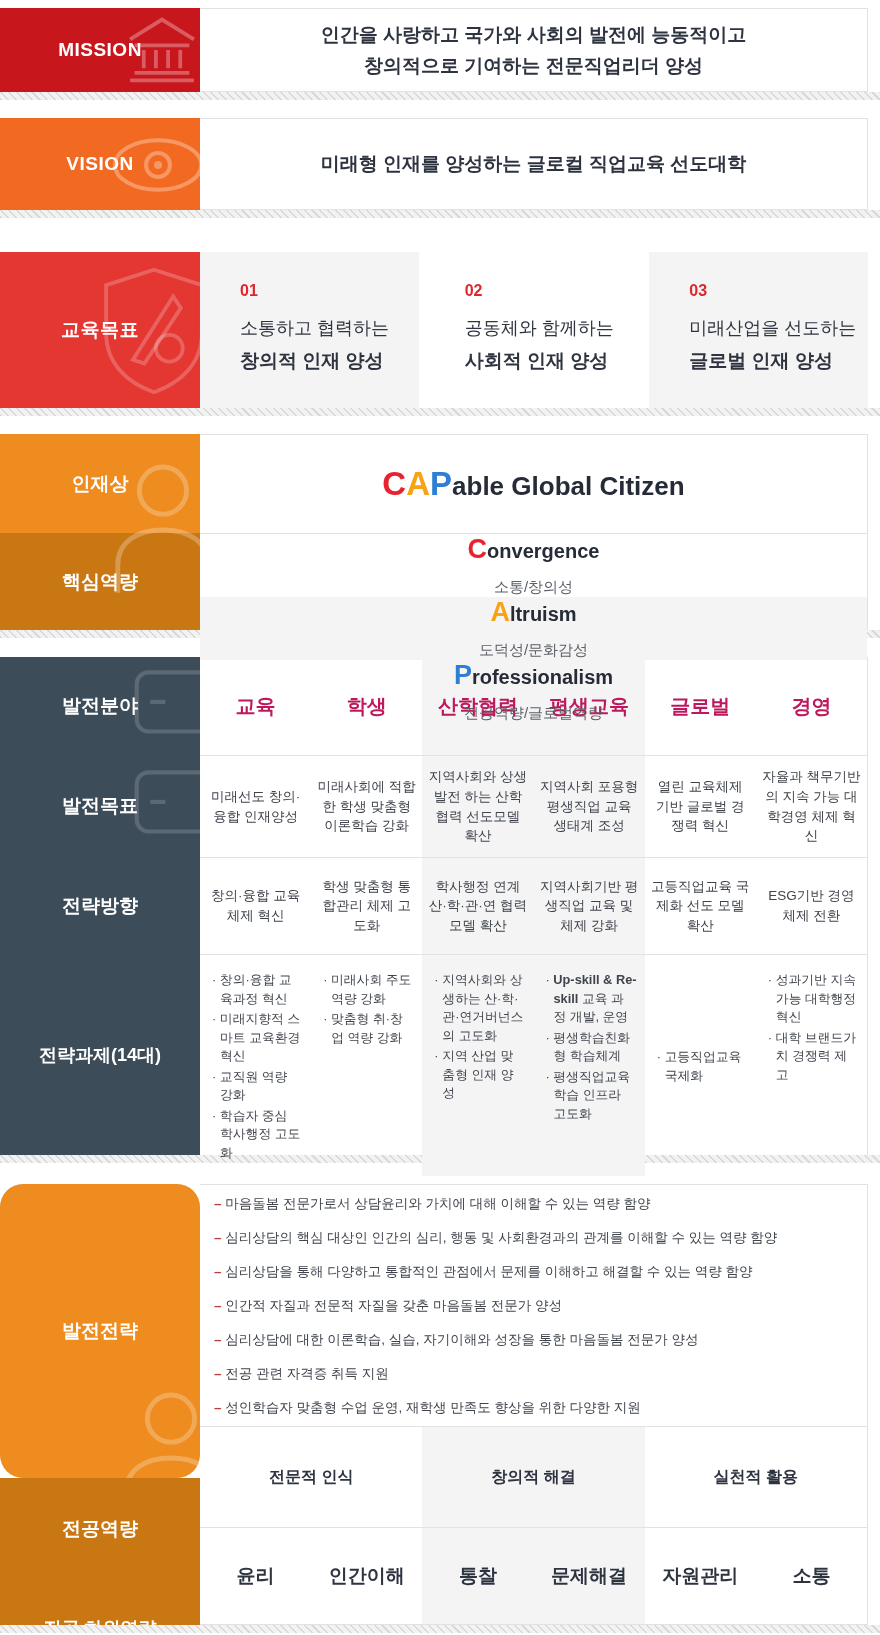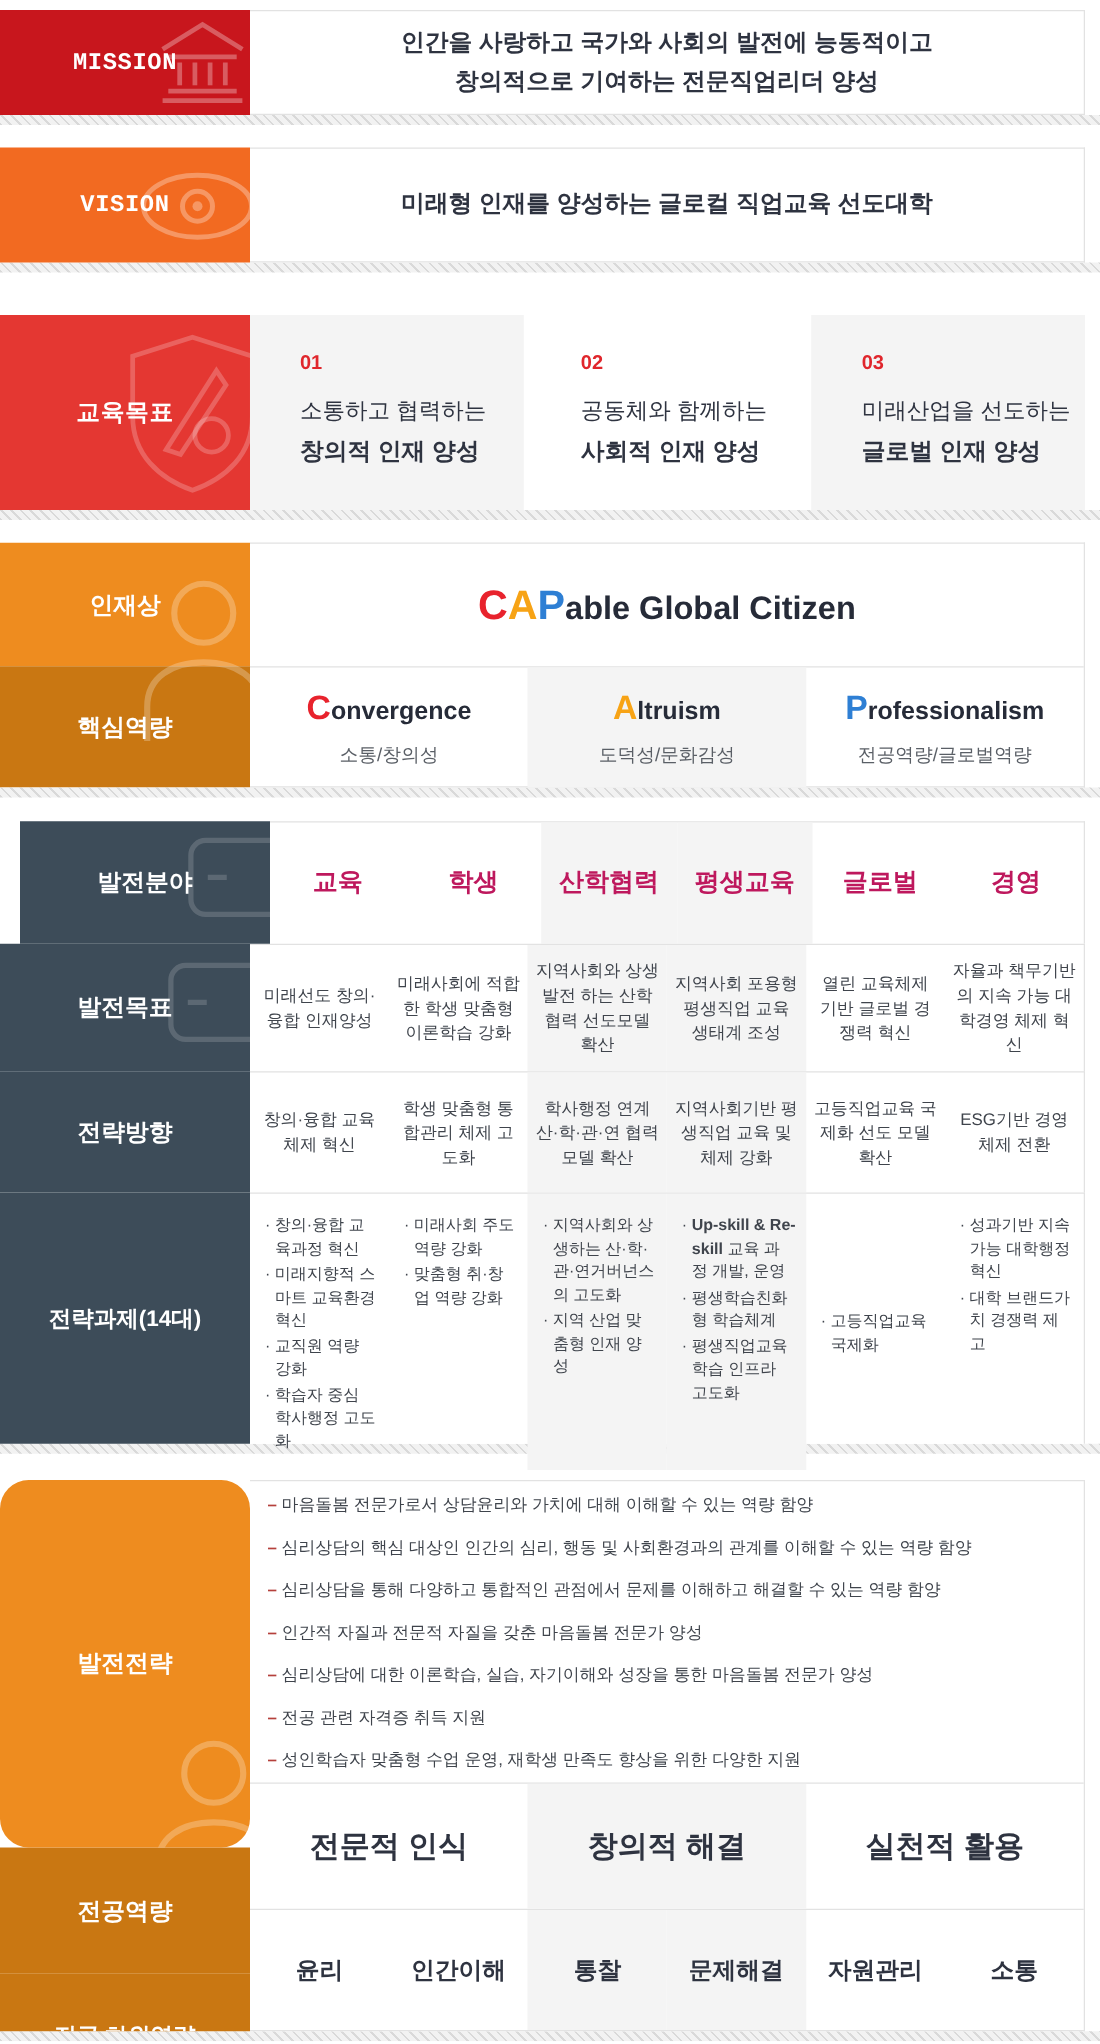--- a/index.html
+++ b/index.html
@@ -1,20 +1,20 @@
 <!DOCTYPE html>
 <html><head>
 <meta charset="utf-8">
 <style>
   html,body{margin:0;padding:0;background:#fff;}
   .page{width:880px;font-family:"Liberation Sans","DejaVu Sans",sans-serif;color:#2e3340;}
   .card{display:flex;margin-right:12px;}
   .hatch{height:8px;width:880px;background:repeating-linear-gradient(45deg,#d9d9d9 0,#d9d9d9 1.5px,#f2f2f2 1.5px,#f2f2f2 5.5px);}
   .label{width:200px;flex:0 0 200px;position:relative;overflow:hidden;display:flex;align-items:center;justify-content:center;color:#fff;font-weight:bold;font-size:19px;letter-spacing:.5px;}
-  .label .ltxt{position:relative;z-index:2;font-family:Liberation Mono, monospace;}
+  .label .ltxt{position:relative;z-index:2;}
   .bgicon{position:absolute;z-index:1;}
   .content{flex:1;border:1px solid #e2e2e2;border-left:none;background:#fff;position:relative;}
   .center-col{display:flex;flex-direction:column;align-items:center;justify-content:center;}
   
   .bg-mission{background:#c8161d;}
   .bg-vision{background:#f26a21;}
   .bg-goal{background:#e43732;}
   .bg-orange{background:#ee8c1f;}
   .bg-ochre{background:#c97712;}
   
@@ -24,21 +24,21 @@
   .goal-col{padding:30px 10px 10px 40px;box-sizing:border-box;}
   .goal-col.gray{background:#f4f4f4;}
   .goal-num{color:#e0262c;font-weight:bold;font-size:16px;margin-bottom:16px;}
   .goal-l1{font-size:18px;font-weight:500;margin-bottom:8px;}
   .goal-l2{font-size:19px;font-weight:bold;}
   
   .stack{width:200px;flex:0 0 200px;position:relative;overflow:hidden;}
   .stack .lrow{display:flex;align-items:center;justify-content:center;color:#fff;font-weight:bold;font-size:19px;}
   .cap-line{font-size:26px;font-weight:600;color:#262b38;}
   .cap-letter{font-size:33px;font-weight:bold;}
-  .core-grid{display:grid;grid-template-columns:1fr 1fr 1fr;height:100%;}
+  .core-grid{display:grid;grid-template-columns:1fr;height:100%;}
   .core-cell{display:flex;flex-direction:column;align-items:center;justify-content:center;}
   .core-cell.gray{background:#f4f4f4;}
   .core-word{font-size:20px;font-weight:600;color:#262b38;}
   .core-initial{font-size:27px;font-weight:bold;}
   .core-sub{font-size:15px;color:#5a5f66;margin-top:13px;}
   
   .dev-row{display:flex;}
   .dev-row .rlabel{width:200px;flex:0 0 200px;position:relative;overflow:hidden;display:flex;align-items:center;justify-content:center;color:#fff;font-weight:bold;font-size:19px;background:#3d4c59;}
   .dev-row .cells{flex:1;display:grid;grid-template-columns:repeat(6,1fr);border-right:1px solid #e2e2e2;border-top:1px solid #e2e2e2;margin-right:12px;background:#fff;}
   .dev-row:last-child .cells{border-bottom:1px solid #e2e2e2;}
@@ -47,21 +47,21 @@
   .dcell.head{font-size:20px;font-weight:600;color:#be185d;}
   .dcell.list{flex-direction:column;align-items:flex-start;justify-content:flex-start;text-align:left;padding:16px 8px 12px 12px;font-size:12.8px;}
   .li{text-indent:-8px;padding-left:8px;margin-bottom:2px;}
   .li::before{content:"· ";}
   .li .bold{font-weight:bold;}
   
   .bullets{display:flex;flex-direction:column;justify-content:center;gap:16px;height:100%;box-sizing:border-box;padding:18px 20px 18px 85px;}
   .bullet{font-size:13.5px;color:#3f444c;}
   .bullet::before{content:"–  ";color:#b5413c;font-weight:bold;}
   .triple{display:grid;grid-template-columns:1fr 1fr 1fr;}
-  .triple .tcell{display:flex;align-items:center;justify-content:center;font-size:24px;font-weight:600;color:#2e3340;}
+  .triple .tcell{display:flex;align-items:center;justify-content:center;font-size:16px;font-weight:600;color:#2e3340;}
   .six{display:grid;grid-template-columns:repeat(6,1fr);}
   .six .tcell{display:flex;align-items:center;justify-content:center;font-size:19px;font-weight:600;color:#2e3340;}
   .graycell{background:#f4f4f4;}
   .rowline{border-top:1px solid #e2e2e2;}
   svg{display:block;}
 </style>
 </head>
 <body>
 <div class="page">
 
@@ -179,21 +179,21 @@
           <div class="core-word"><span class="core-initial" style="color:#2e7fd4;">P</span><span>rofessionalism</span></div>
           <div class="core-sub">전공역량/글로벌역량</div>
         </div>
       </div>
     </div>
   </div>
   <div class="hatch"></div>
 </div>
 
 <div style="padding-top:19px;">
-  <div class="dev-row" style="height:98px;padding-left:16px;">
+  <div class="dev-row" style="height:98px;">
     <div class="rlabel">
       <span class="ltxt">발전분야</span>
       <span class="bgicon" style="right:-44px;top:12px;">
         <svg width="120" height="76" viewBox="0 0 120 90" fill="none" stroke="rgba(255,255,255,0.16)" stroke-width="5">
               <rect x="4" y="4" width="130" height="70" rx="14"></rect>
               <line x1="20" y1="39" x2="38" y2="39"></line>
             </svg>
       </span>
     </div>
     <div class="cells">

